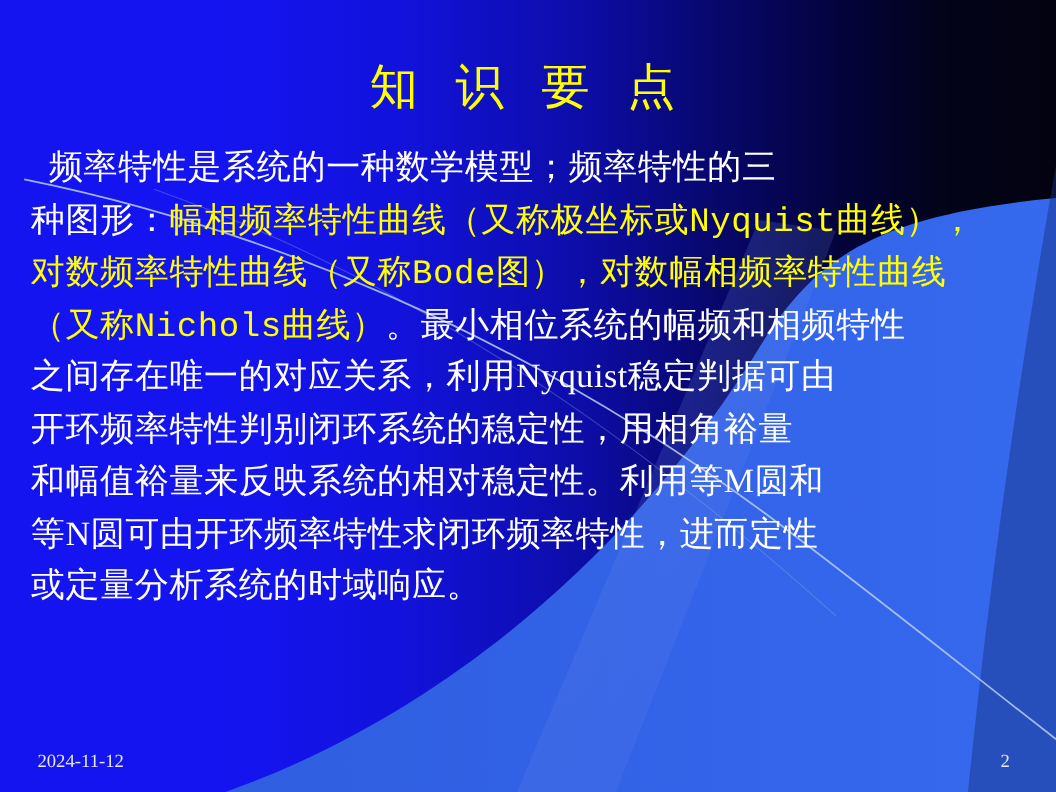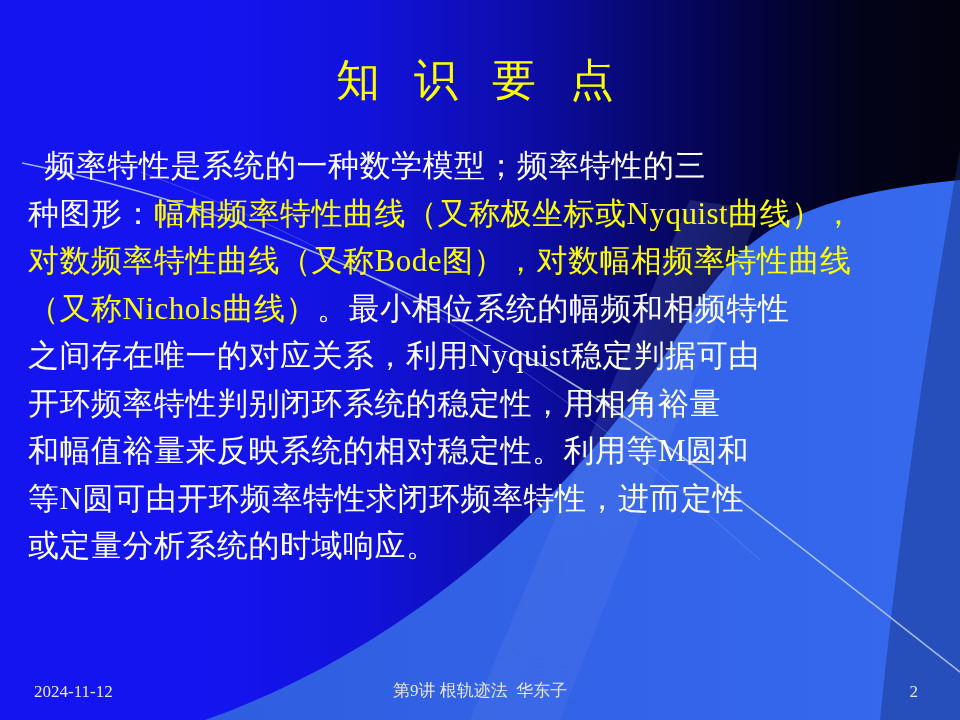--- a/index.html
+++ b/index.html
@@ -47,30 +47,30 @@
     letter-spacing: 10px;
     font-family: "DejaVu Sans", "Liberation Sans", sans-serif;
     font-weight: normal;
     white-space: pre;
   }
 
   
   #body-text {
     position: absolute;
     left: 28px;
-    top: 142px;
+    top: 128px;
     width: 904px;
     font-size: 31px;
     line-height: 47.5px;
     color: #FFFFFF;
     letter-spacing: 0.5px;
     white-space: pre;
   }
   #body-text .line { display: block; height: 47.5px; }
-  #body-text .hl { color: #FFFF00; }
+  #body-text .hl { color: #FFFF00; font-family: Liberation Mono, monospace; }
 
   
   .footer {
     position: absolute;
     bottom: 18px;
     font-size: 17px;
     color: #E6E6E6;
     font-family: "Liberation Serif", "DejaVu Serif", serif;
     white-space: pre;
   }
@@ -109,16 +109,15 @@
     <path d="M 22,163 C 230,205 470,300 700,470 C 800,545 880,610 960,672" fill="none" stroke="#B9CCF2" stroke-width="1.6" opacity="0.85"></path>
 
     <path d="M 140,172 C 360,250 560,380 760,560" fill="none" stroke="#8EA9E8" stroke-width="1" opacity="0.35"></path>
   </svg>
 
   <div id="title">知 识 要 点</div>
 
   <div id="body-text"><span class="line"><span>  频率特性是系统的一种数学模型；频率特性的三</span></span><span class="line"><span>种图形：</span><span class="hl">幅相频率特性曲线（又称极坐标或Nyquist曲线），</span></span><span class="line"><span class="hl">对数频率特性曲线（又称Bode图），对数幅相频率特性曲线</span></span><span class="line"><span class="hl">（又称Nichols曲线）</span><span>。最小相位系统的幅频和相频特性</span></span><span class="line"><span>之间存在唯一的对应关系，利用Nyquist稳定判据可由</span></span><span class="line"><span>开环频率特性判别闭环系统的稳定性，用相角裕量</span></span><span class="line"><span>和幅值裕量来反映系统的相对稳定性。利用等M圆和</span></span><span class="line"><span>等N圆可由开环频率特性求闭环频率特性，进而定性</span></span><span class="line"><span>或定量分析系统的时域响应。</span></span></div>
 
   <div class="footer" id="footer-date">2024-11-12</div>
-  <div class="footer" id="footer-center">第9讲 根轨迹法  华东子</div>
   <div class="footer" id="footer-page">2</div>
 
 </div>
 
 </body></html>

